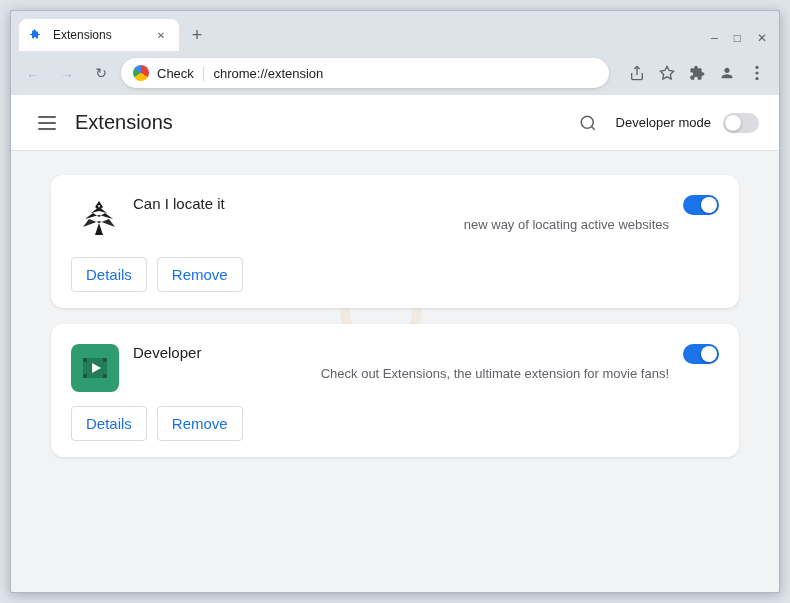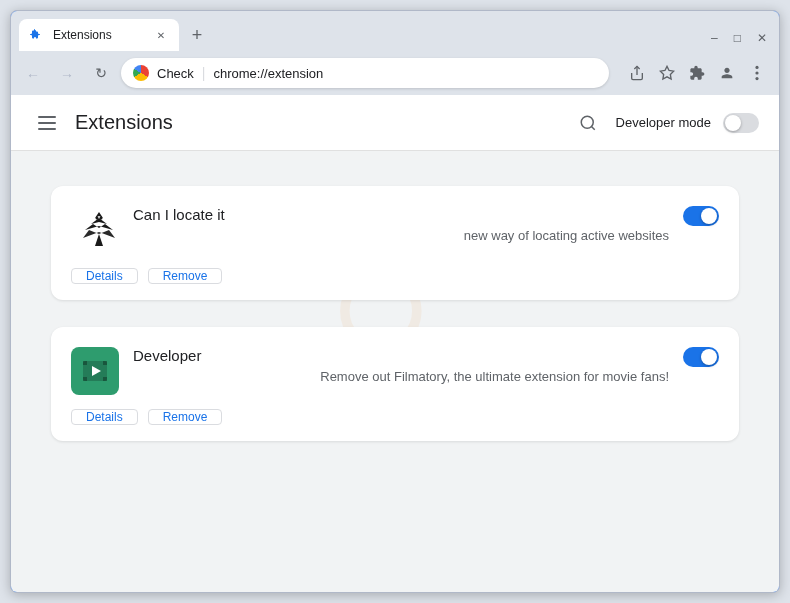--- a/index.html
+++ b/index.html
@@ -9,21 +9,21 @@
       width: 790px;
       height: 603px;
       display: flex;
       align-items: center;
       justify-content: center;
     }
     .browser-window {
       width: 770px;
       height: 583px;
       background: #3b82f6;
-      border-radius: 7px;
+      border-radius: 2px;
       box-shadow: 0 2px 12px rgba(0,0,0,0.25);
       overflow: hidden;
       display: flex;
       flex-direction: column;
       border: 1px solid #b0b8c8;
     }
     
     .title-bar {
       background: #dee3ea;
       height: 40px;
@@ -265,21 +265,20 @@
     .extension-card {
       background: #fff;
       border-radius: 12px;
       padding: 20px 20px 16px 20px;
       display: flex;
       flex-direction: column;
       gap: 0;
       box-shadow: 0 1px 3px rgba(0,0,0,0.1);
       position: relative;
       z-index: 2;
-      margin-top: 11px;
     }
     .extension-top {
       display: flex;
       align-items: flex-start;
       gap: 14px;
     }
     .extension-icon {
       width: 48px;
       height: 48px;
       flex-shrink: 0;
@@ -321,26 +320,26 @@
       top: 2px;
       left: 18px;
       box-shadow: 0 1px 3px rgba(0,0,0,0.3);
     }
     .extension-actions {
       display: flex;
       gap: 10px;
       margin-top: 14px;
     }
     .ext-btn {
-      padding: 0 14px;
+      padding: 8px 14px;
       border: 1px solid #dadce0;
       border-radius: 4px;
       background: #fff;
       color: #1a73e8;
-      font-size: 12px;
+      font-size: 15px;
       cursor: pointer;
       font-weight: 500;
     }
     
     .falcon-icon svg {
       width: 48px;
       height: 48px;
     }
     .filmatory-icon {
       width: 48px;
@@ -498,21 +497,21 @@
                 <rect x="2" y="4" width="4" height="4" fill="rgba(0,0,0,0.3)"></rect>
                 <rect x="22" y="4" width="4" height="4" fill="rgba(0,0,0,0.3)"></rect>
                 <rect x="2" y="20" width="4" height="4" fill="rgba(0,0,0,0.3)"></rect>
                 <rect x="22" y="20" width="4" height="4" fill="rgba(0,0,0,0.3)"></rect>
                 <polygon points="11,9 11,19 20,14" fill="white"></polygon>
               </svg>
             </div>
           </div>
           <div class="extension-info">
             <div class="extension-name">Developer</div>
-            <div class="extension-desc">Remove out Filmatory, the ultimate extension for movie fans!</div>
+            <div class="extension-desc">Check out Extensions, the ultimate extension for movie fans!</div>
           </div>
           <div class="extension-toggle"></div>
         </div>
         <div class="extension-actions">
           <button class="ext-btn">Details</button>
           <button class="ext-btn">Remove</button>
         </div>
       </div>
 
     </div>

